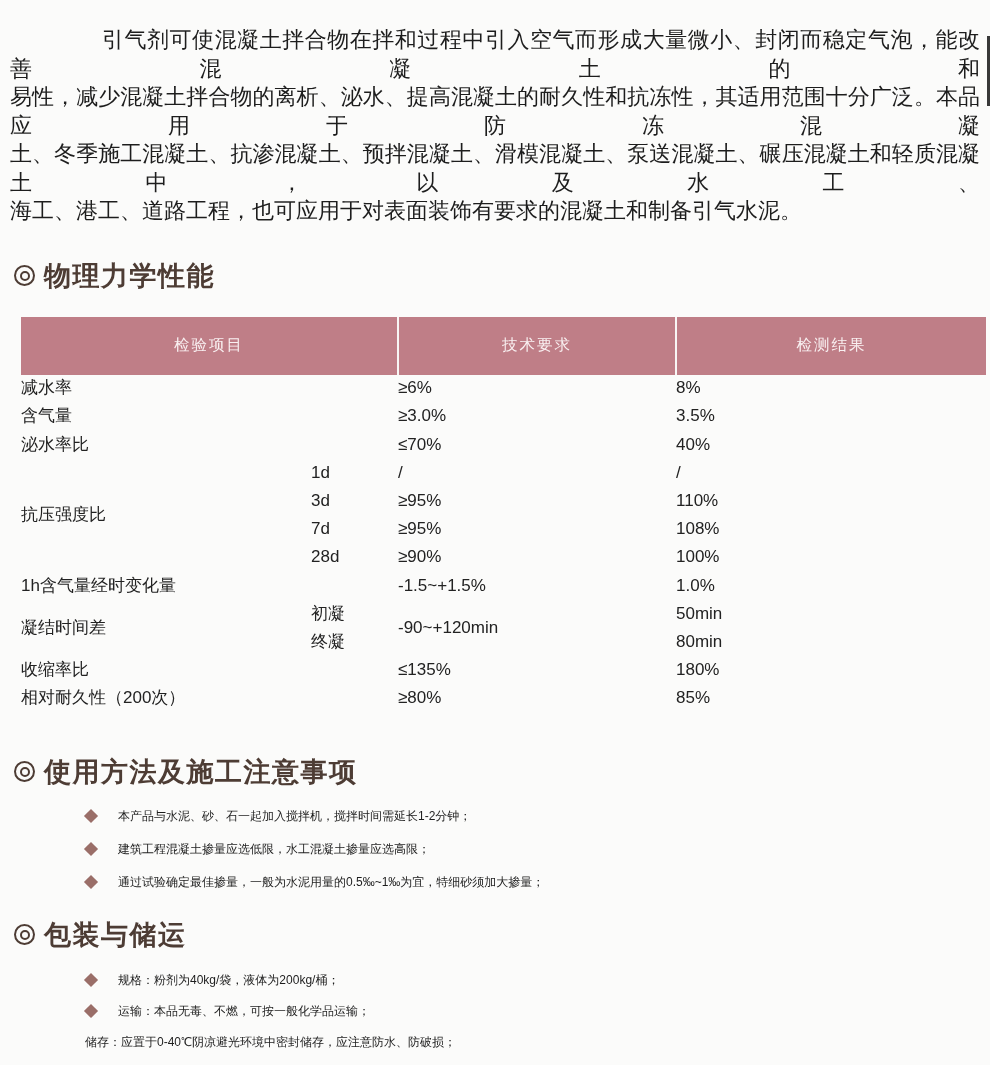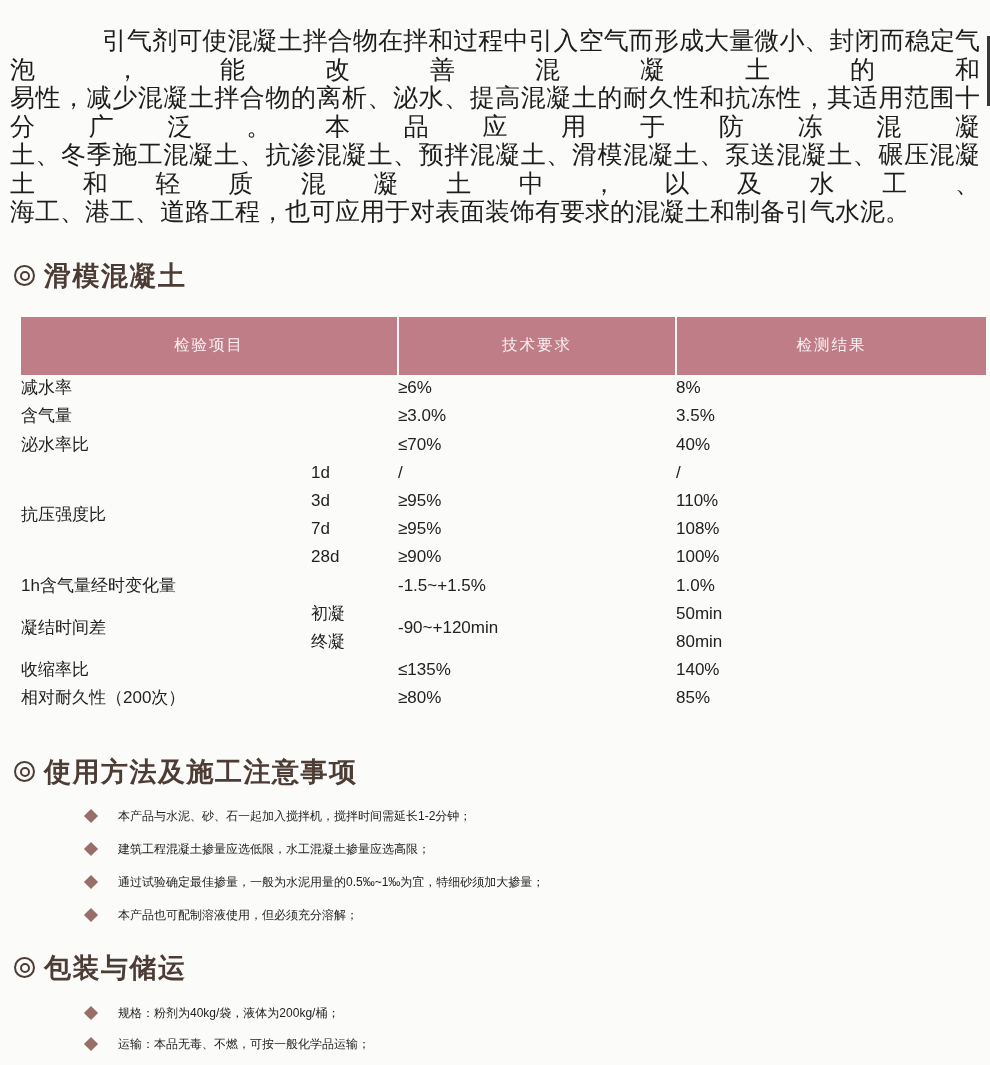--- a/index.html
+++ b/index.html
@@ -2,21 +2,21 @@
 <html><head>
 <meta charset="utf-8">
 <style>
   html,body{margin:0;padding:0;}
   body{
     width:990px;height:1065px;overflow:hidden;position:relative;
     background:#fbfbfa;color:#1d1d1d;
     font-family:"Liberation Sans", sans-serif;
   }
   
-  .intro{margin:26px 10px 0 10px;font-size:25px;line-height:28.5px;color:#1d1d1d;}
+  .intro{margin:26px 10px 0 10px;font-size:22px;line-height:28.5px;color:#1d1d1d;}
   .intro-line{text-align:justify;text-align-last:justify;}
   .intro-line.first{text-indent:92px;}
   .intro-line.last{text-align:left;text-align-last:left;}
   
   .section{display:flex;align-items:center;gap:9px;margin-left:14px;}
   .marker{flex:0 0 auto;width:17px;height:17px;border:2px solid #4d3c34;border-radius:50%;
           display:flex;align-items:center;justify-content:center;}
   .marker::after{content:"";width:6px;height:6px;border:2px solid #4d3c34;border-radius:50%;}
   .section-title{font-size:27px;font-weight:bold;color:#4d3c34;letter-spacing:1.5px;}
   #sec-physical{margin-top:32px;}
@@ -51,21 +51,21 @@
 
 <div class="intro">
   <div class="intro-line first">引气剂可使混凝土拌合物在拌和过程中引入空气而形成大量微小、封闭而稳定气泡，能改善混凝土的和</div>
   <div class="intro-line">易性，减少混凝土拌合物的离析、泌水、提高混凝土的耐久性和抗冻性，其适用范围十分广泛。本品应用于防冻混凝</div>
   <div class="intro-line">土、冬季施工混凝土、抗渗混凝土、预拌混凝土、滑模混凝土、泵送混凝土、碾压混凝土和轻质混凝土中，以及水工、</div>
   <div class="intro-line last">海工、港工、道路工程，也可应用于对表面装饰有要求的混凝土和制备引气水泥。</div>
 </div>
 
 <div class="section" id="sec-physical">
   <span class="marker"></span>
-  <span class="section-title">滑模混凝土</span>
+  <span class="section-title">物理力学性能</span>
 </div>
 
 <table class="spec-table">
   <colgroup>
       <col style="width:290px">
       <col style="width:87px">
       <col style="width:278px">
       <col style="width:310px">
     </colgroup>
   <thead>
@@ -123,21 +123,21 @@
       <td rowspan="2">-90~+120min</td>
       <td>50min</td>
     </tr>
     <tr>
       <td>终凝</td>
       <td>80min</td>
     </tr>
     <tr>
       <td colspan="2">收缩率比</td>
       <td>≤135%</td>
-      <td>140%</td>
+      <td>180%</td>
     </tr>
     <tr>
       <td colspan="2">相对耐久性（200次）</td>
       <td>≥80%</td>
       <td>85%</td>
     </tr>
   </tbody>
 </table>
 
 <div class="section" id="sec-usage">
@@ -151,24 +151,20 @@
     <span class="bullet-body">本产品与水泥、砂、石一起加入搅拌机，搅拌时间需延长1-2分钟；</span>
   </li>
   <li>
     <span class="diamond"></span>
     <span class="bullet-body">建筑工程混凝土掺量应选低限，水工混凝土掺量应选高限；</span>
   </li>
   <li>
     <span class="diamond"></span>
     <span class="bullet-body">通过试验确定最佳掺量，一般为水泥用量的0.5‰~1‰为宜，特细砂须加大掺量；</span>
   </li>
-  <li>
-    <span class="diamond"></span>
-    <span class="bullet-body">本产品也可配制溶液使用，但必须充分溶解；</span>
-  </li>
 </ul>
 
 <div class="section" id="sec-packaging">
   <span class="marker"></span>
   <span class="section-title">包装与储运</span>
 </div>
 
 <ul class="bullets packing">
   <li>
     <span class="diamond"></span>

